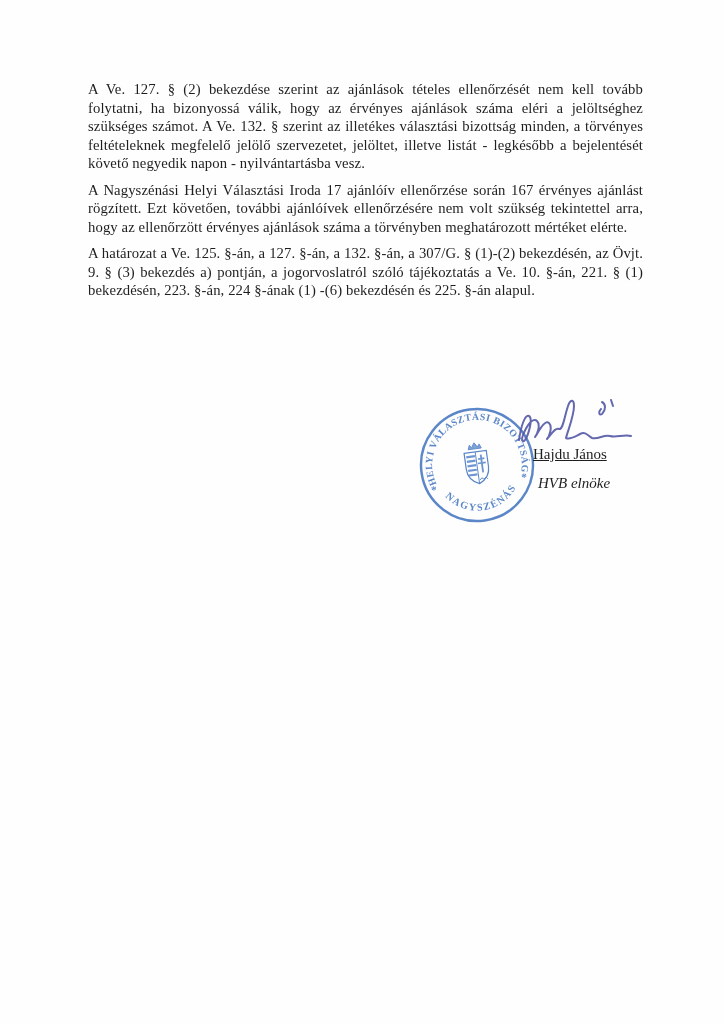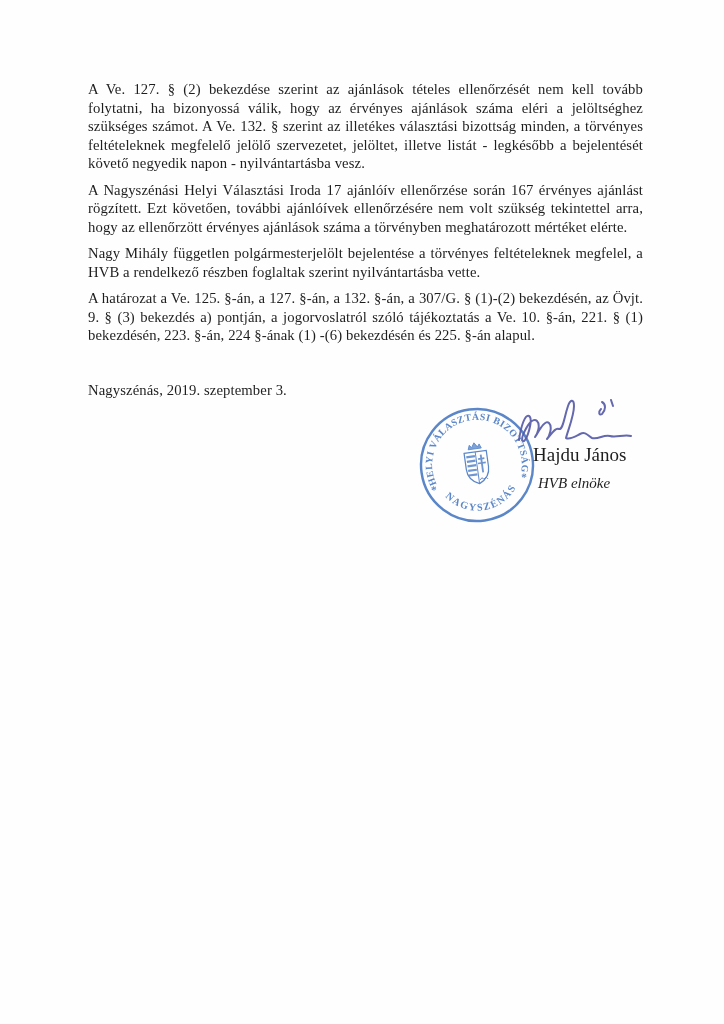--- a/index.html
+++ b/index.html
@@ -44,22 +44,23 @@
     position: absolute;
     left: 514px;
     top: 394px;
     width: 122px;
     height: 64px;
   }
   .signer-name {
     position: absolute;
     left: 533px;
     top: 445px;
-    font-size: 19px;
+    font-size: 15px;
     line-height: 19px;
+    text-decoration: underline;
   }
   .signer-title {
     position: absolute;
     left: 538px;
     top: 474px;
     font-size: 15px;
     line-height: 19px;
     font-style: italic;
   }
   .stamp-text {
@@ -69,23 +70,21 @@
   }
 </style>
 </head>
 <body>
 
 <div class="page">
 
   <div class="content">
     <p>A Ve. 127. § (2) bekezdése szerint az ajánlások tételes ellenőrzését nem kell tovább folytatni, ha bizonyossá válik, hogy az érvényes ajánlások száma eléri a jelöltséghez szükséges számot. A Ve. 132. § szerint az illetékes választási bizottság minden, a törvényes feltételeknek megfelelő jelölő szervezetet, jelöltet, illetve listát - legkésőbb a bejelentését követő negyedik napon - nyilvántartásba vesz.</p>
     <p>A Nagyszénási Helyi Választási Iroda 17 ajánlóív ellenőrzése során 167 érvényes ajánlást rögzített. Ezt követően, további ajánlóívek ellenőrzésére nem volt szükség tekintettel arra, hogy az ellenőrzött érvényes ajánlások száma a törvényben meghatározott mértéket elérte.</p>
-    <p>Nagy Mihály független polgármesterjelölt bejelentése a törvényes feltételeknek megfelel, a HVB a rendelkező részben foglaltak szerint nyilvántartásba vette.</p>
     <p>A határozat a Ve. 125. §-án, a 127. §-án, a 132. §-án, a 307/G. § (1)-(2) bekezdésén, az Övjt. 9. § (3) bekezdés a) pontján, a jogorvoslatról szóló tájékoztatás a Ve. 10. §-án, 221. § (1) bekezdésén, 223. §-án, 224 §-ának (1) -(6) bekezdésén és 225. §-án alapul.</p>
-    <p class="dateline">Nagyszénás, 2019. szeptember 3.</p>
   </div>
 
   <div class="sig-block">
 
     <div class="stamp-wrap">
       <svg width="116" height="118" viewBox="0 0 114 114">
         <defs>
           <path id="arcTop" d="M 14.5,68 A 44,44 0 1 1 99.5,68" fill="none"></path>
           <path id="arcBottom" d="M 18.5,78 A 43,43 0 0 0 95.5,78" fill="none"></path>
         </defs>

